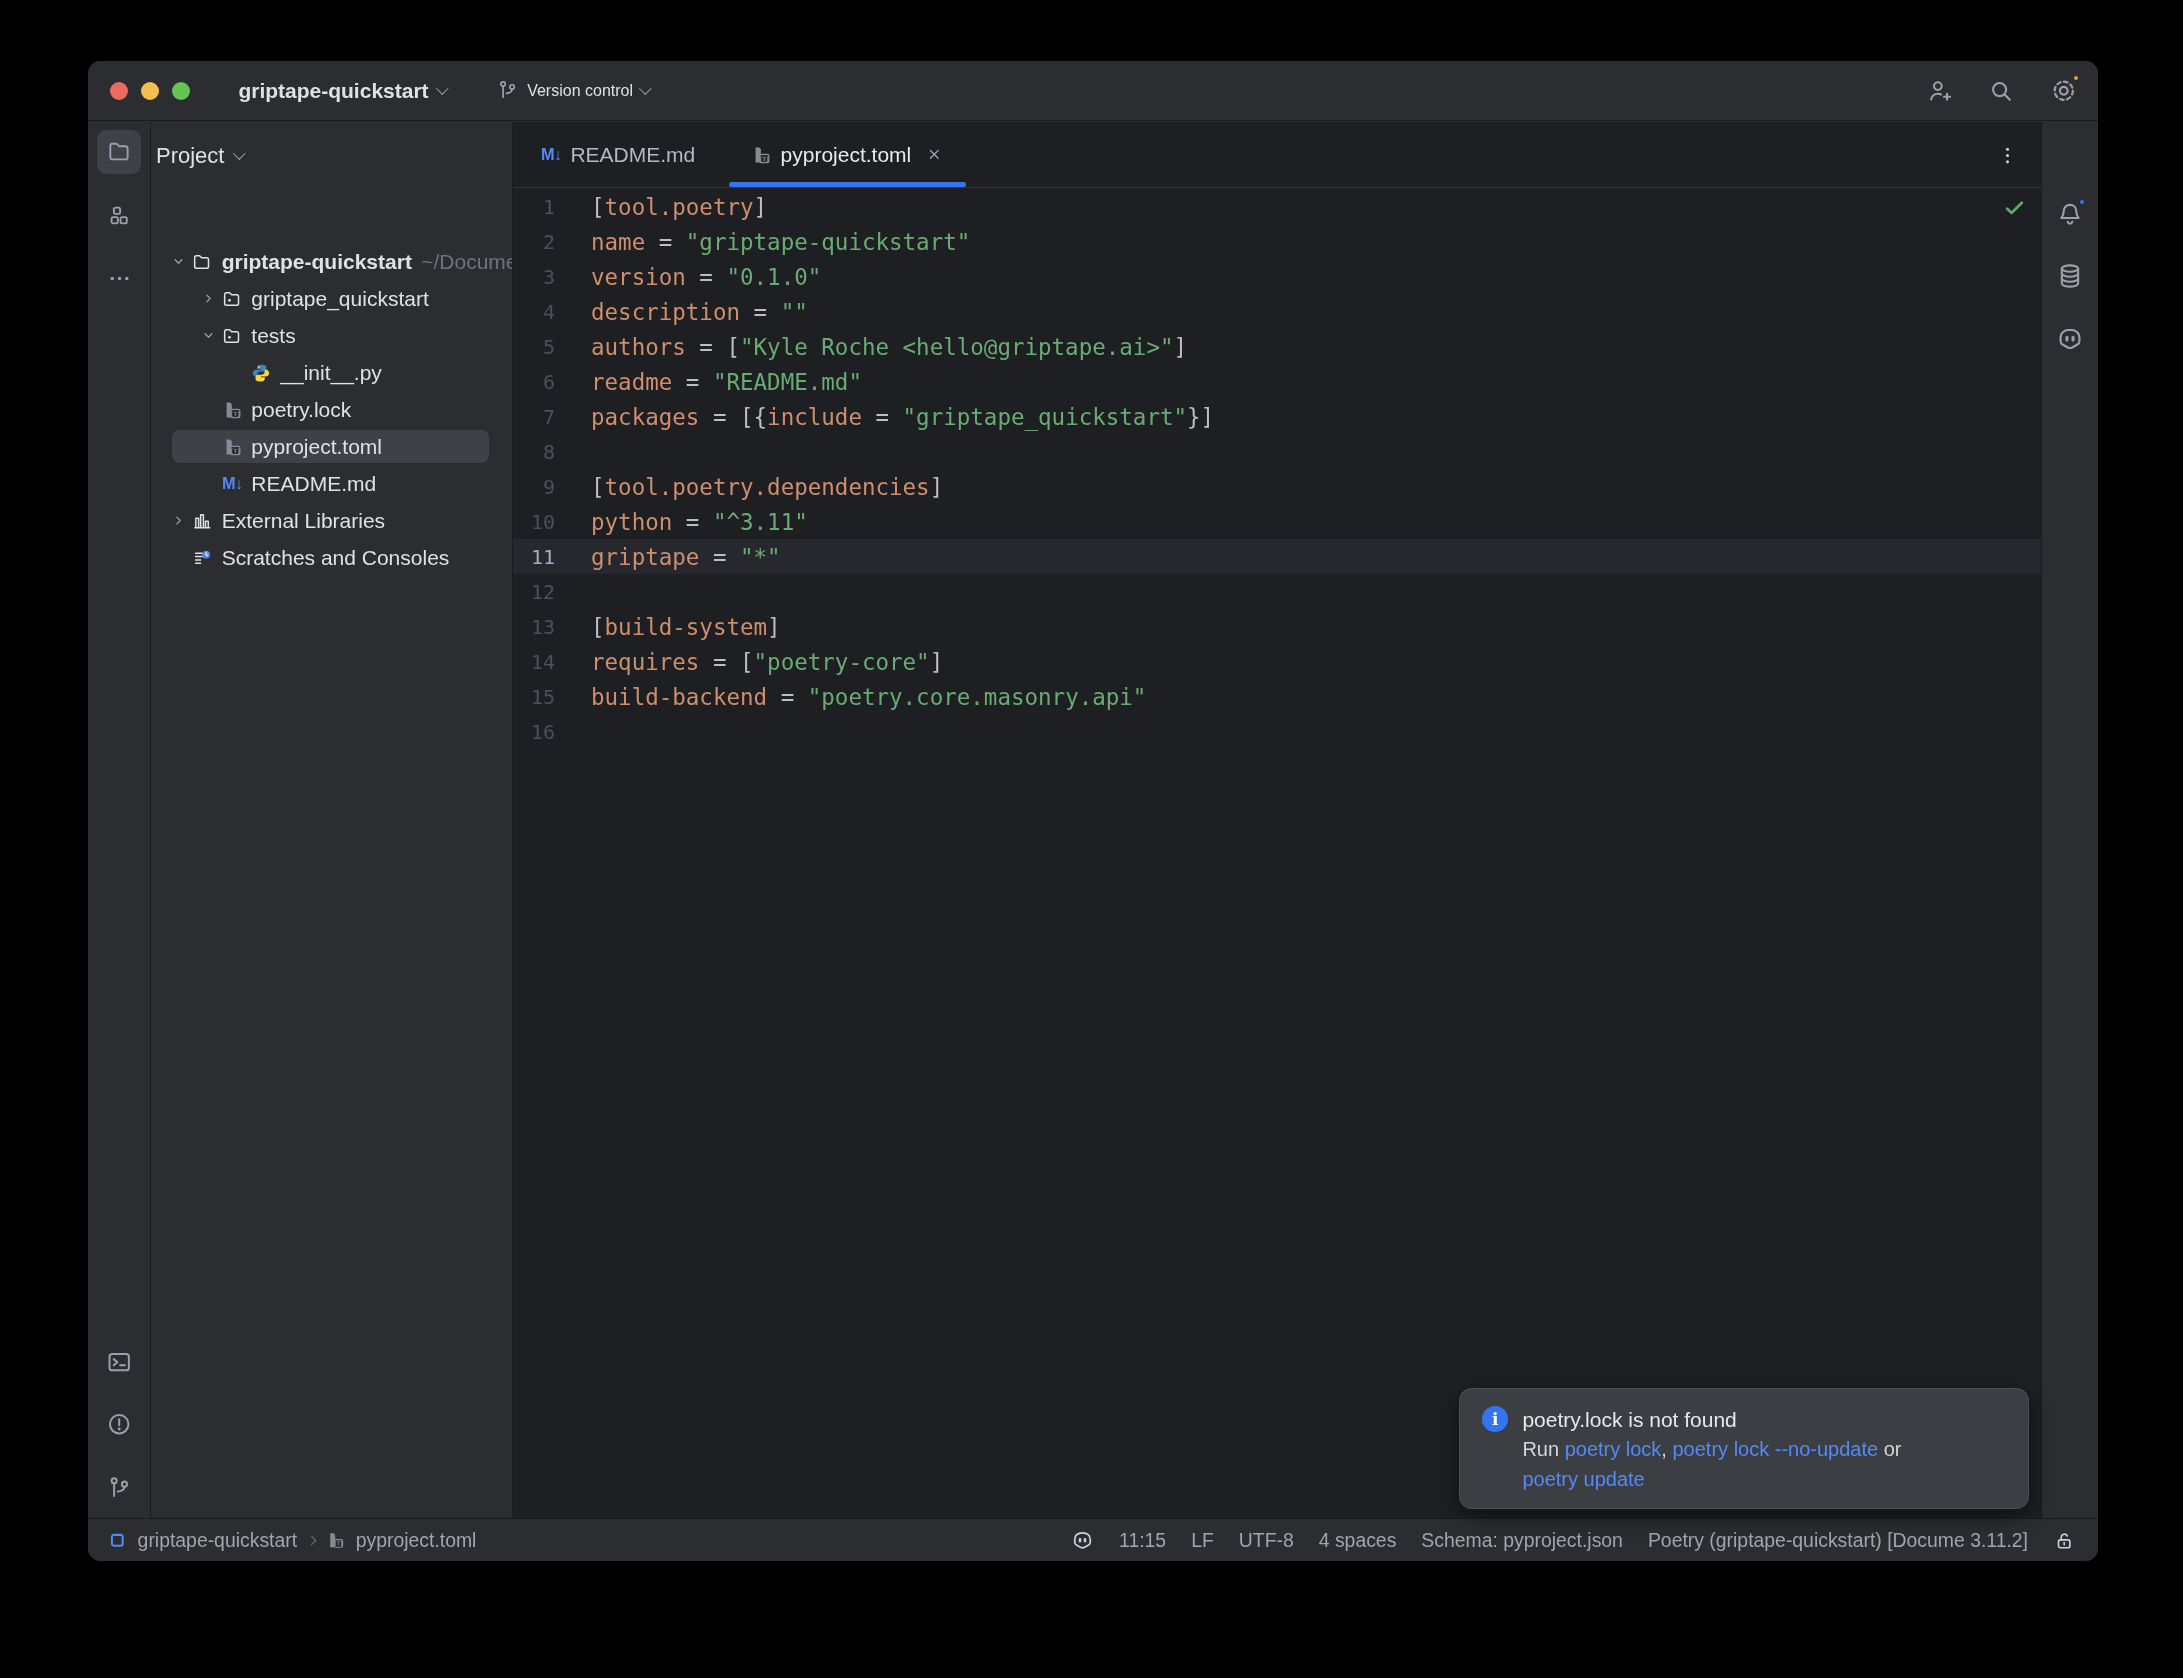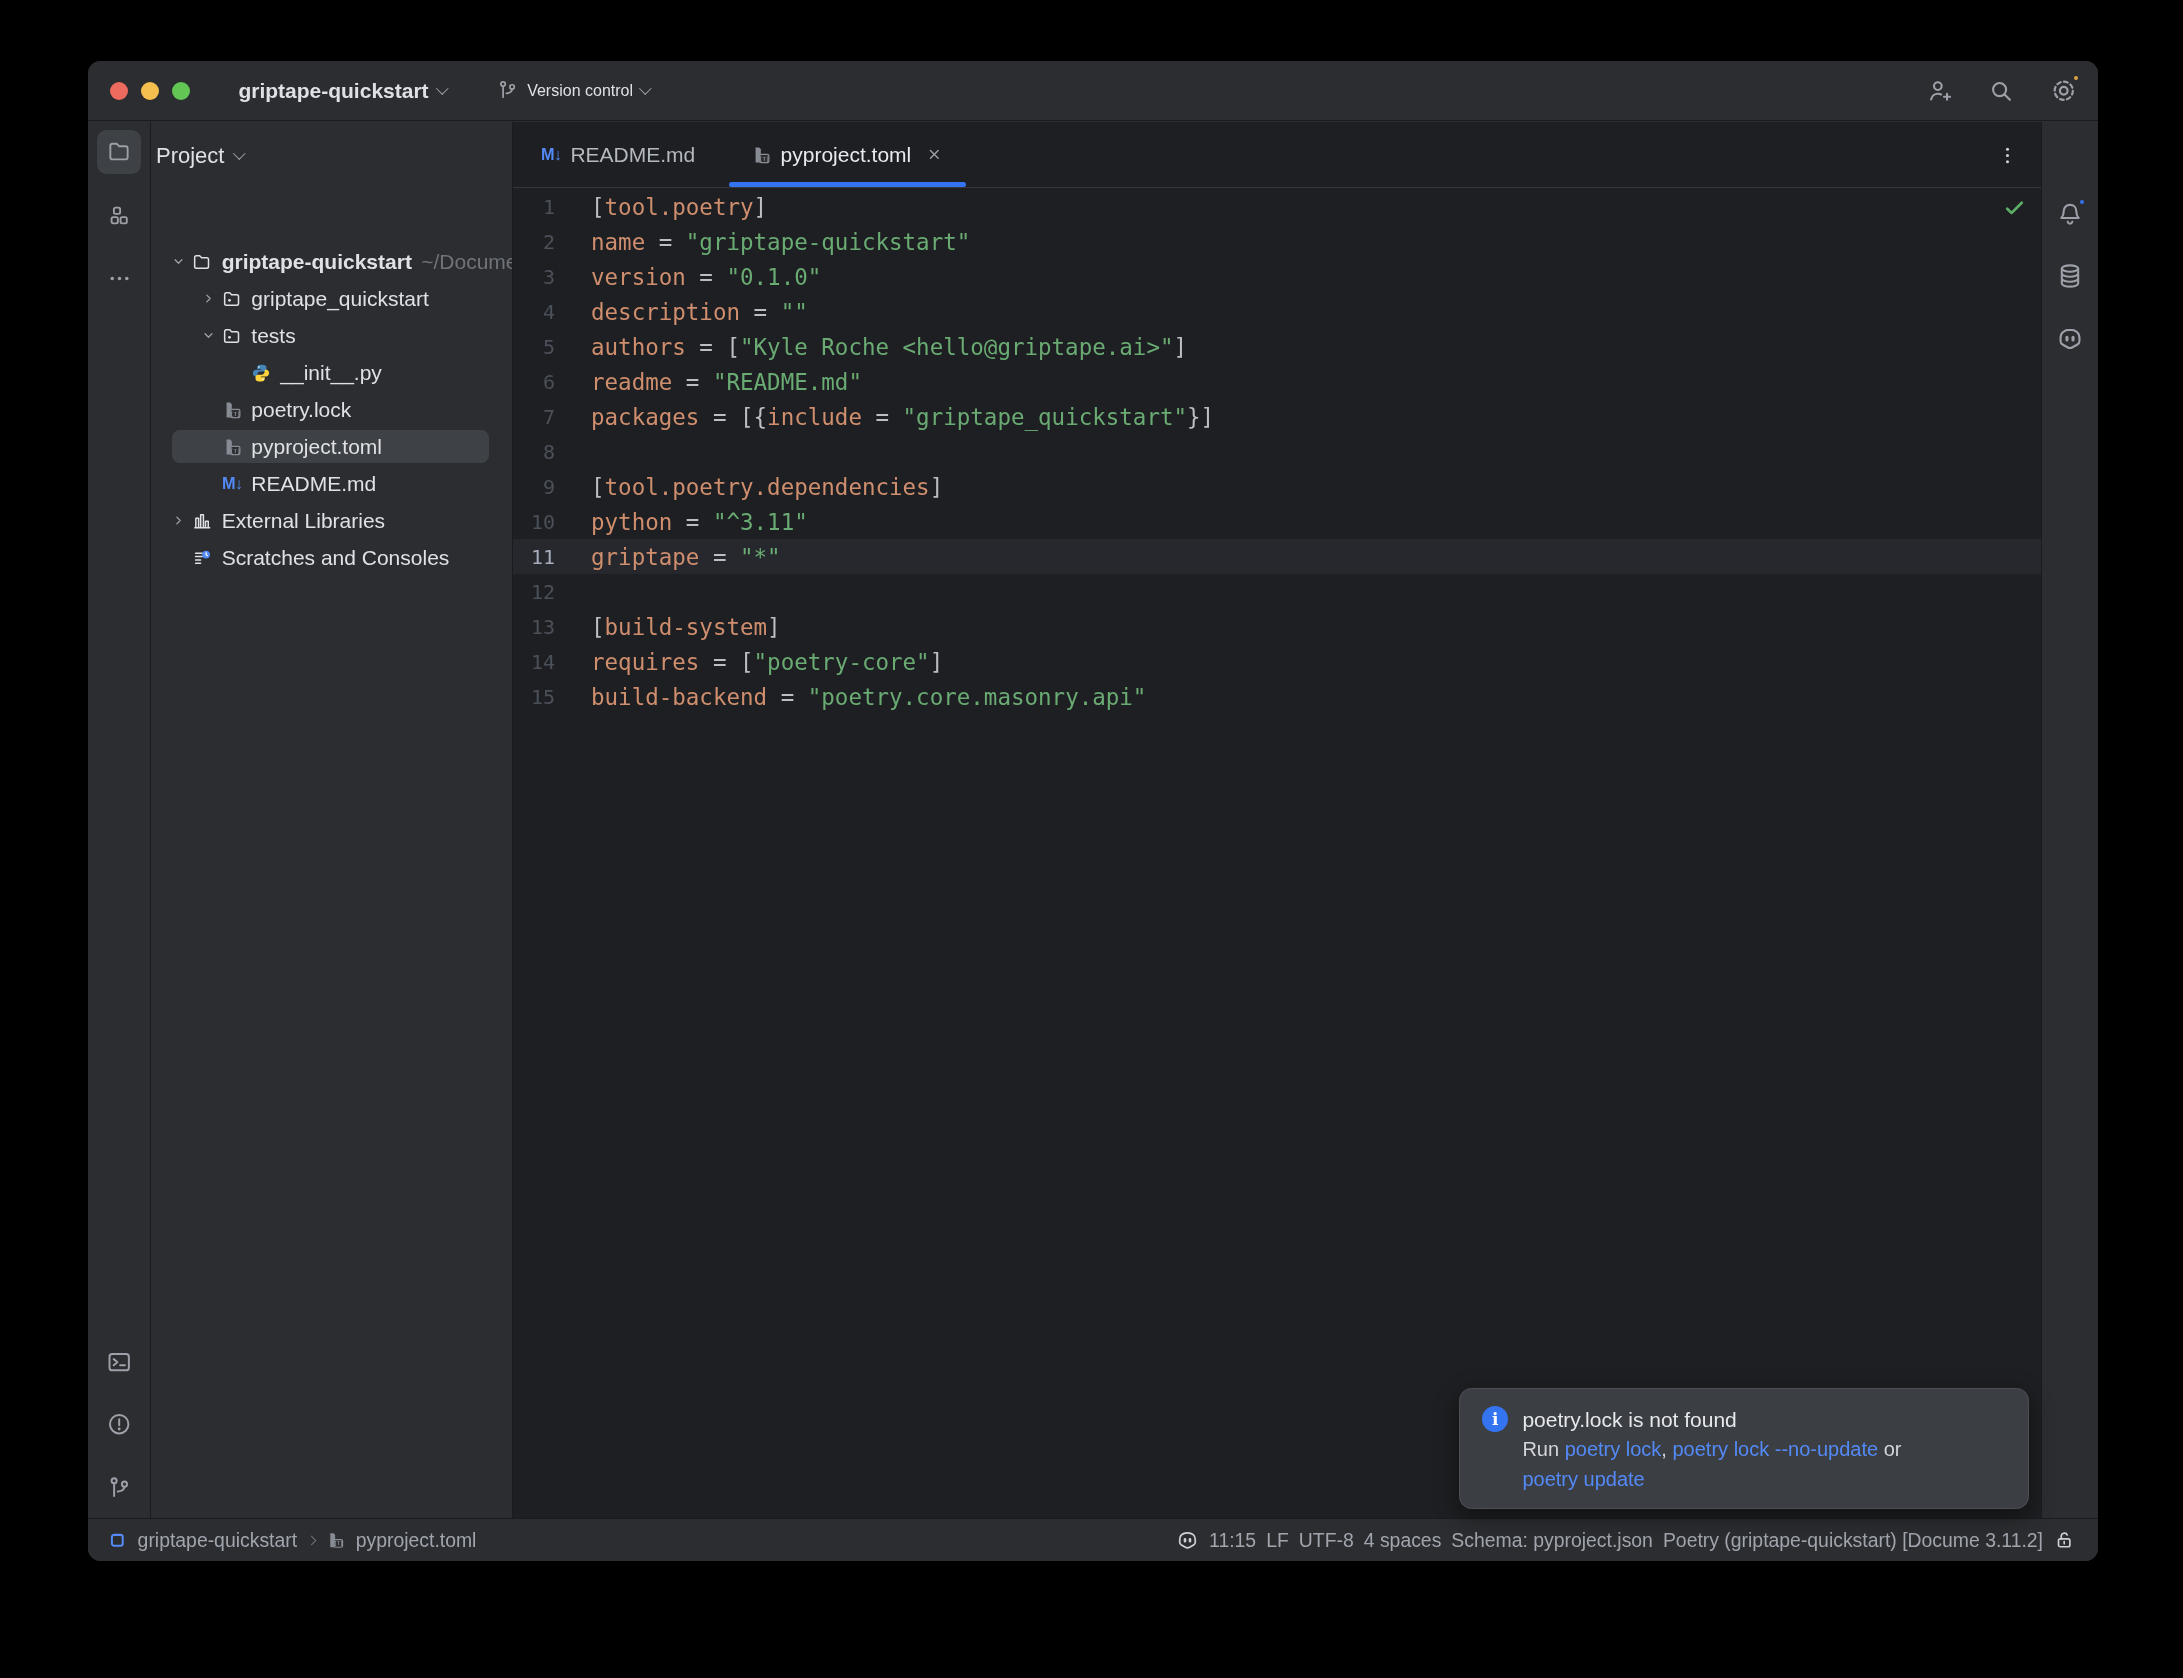--- a/index.html
+++ b/index.html
@@ -94,21 +94,21 @@
     border-left:0.8px solid var(--border);background:var(--chrome)}
   .rs-btn{position:absolute;left:50%;transform:translateX(-50%);color:#ced0d6}
 
   
   .statusbar{position:absolute;left:0;bottom:0;width:2010px;height:43px;
     background:var(--chrome);border-top:1.6px solid var(--border);display:flex;
     align-items:center;color:#a1a5ad;font-size:19.4px}
   .crumbs{display:flex;align-items:center;gap:11px;margin-left:20px}
   .crumb-sep{width:7px;height:7px;border-right:1.7px solid var(--dim);
     border-top:1.7px solid var(--dim);transform:rotate(45deg)}
-  .statusitems{margin-left:auto;margin-right:23px;display:flex;align-items:center;gap:10px}
+  .statusitems{margin-left:auto;margin-right:23px;display:flex;align-items:flex-end;gap:25px}
   .statusitems .sitem{white-space:nowrap}
 
   
   .notification{position:absolute;left:1371px;top:1327px;width:570px;height:121px;
     background:#3b3e43;border:0.8px solid #4b4e54;border-radius:12.4px;
     box-shadow:0 7.8px 23px rgba(0,0,0,.45);display:flex;padding:15.5px 22px;gap:14px}
   .ninfo{width:26.4px;height:26.4px;border-radius:50%;background:var(--blue);color:#fff;
     flex:none;display:flex;align-items:center;justify-content:center;
     font-size:17px;font-weight:700;margin-top:1.6px;font-family:"DejaVu Serif",serif}
   .ntitle{color:#e6e8ec;font-size:21px;font-weight:400;line-height:29.5px}
@@ -448,20 +448,24 @@
             <span class="src"><span class="tk-p">[</span><span class="tk-k">build-system</span><span class="tk-p">]</span></span>
           </div>
           <div class="crow">
             <span class="ln">14</span>
             <span class="src"><span class="tk-k">requires</span><span class="tk-p"> = [</span><span class="tk-s">"poetry-core"</span><span class="tk-p">]</span></span>
           </div>
           <div class="crow">
             <span class="ln">15</span>
             <span class="src"><span class="tk-k">build-backend</span><span class="tk-p"> = </span><span class="tk-s">"poetry.core.masonry.api"</span></span>
           </div>
+          <div class="crow">
+            <span class="ln">16</span>
+            <span class="src"></span>
+          </div>
         </div>
     </div>
 
     <div class="rightstrip">
       <div class="rs-btn relbox" style="top:78px">
         <span class="icon">
             <svg width="28" height="28" viewBox="0 0 24 24">
               <path fill="none" stroke="currentColor" stroke-width="1.8" stroke-linecap="round" stroke-linejoin="round" d="M12 4.2c-3.3 0-5.4 2.3-5.4 5.5 0 2.9-.8 4.5-2 5.7h14.8c-1.2-1.2-2-2.8-2-5.7 0-3.2-2.1-5.5-5.4-5.5zM10 18.6c.3 1 1 1.7 2 1.7s1.7-.7 2-1.7"></path>
             </svg>
           </span>

